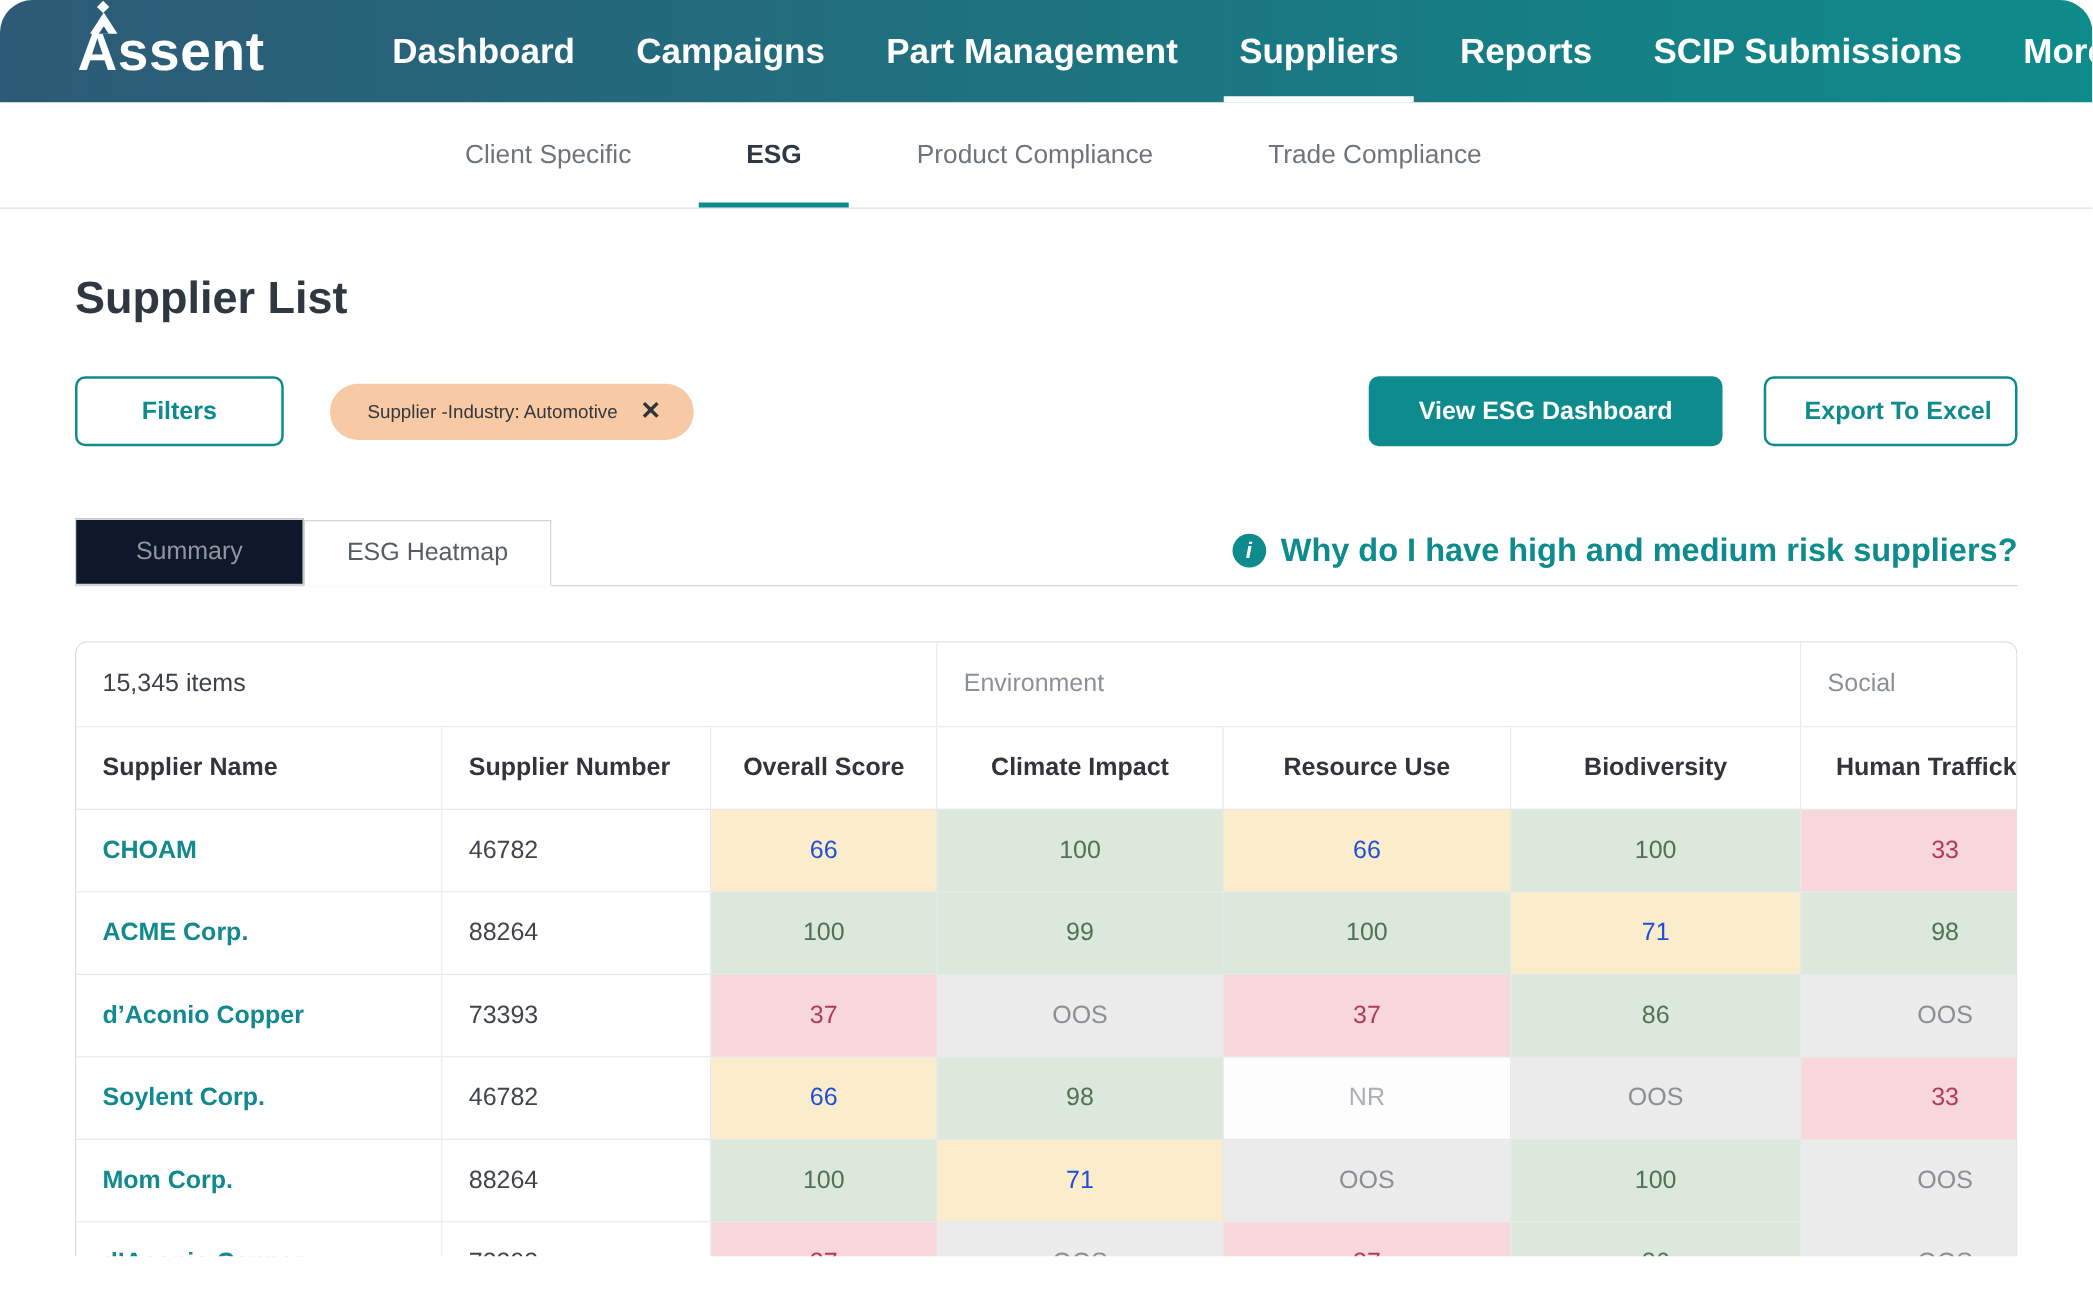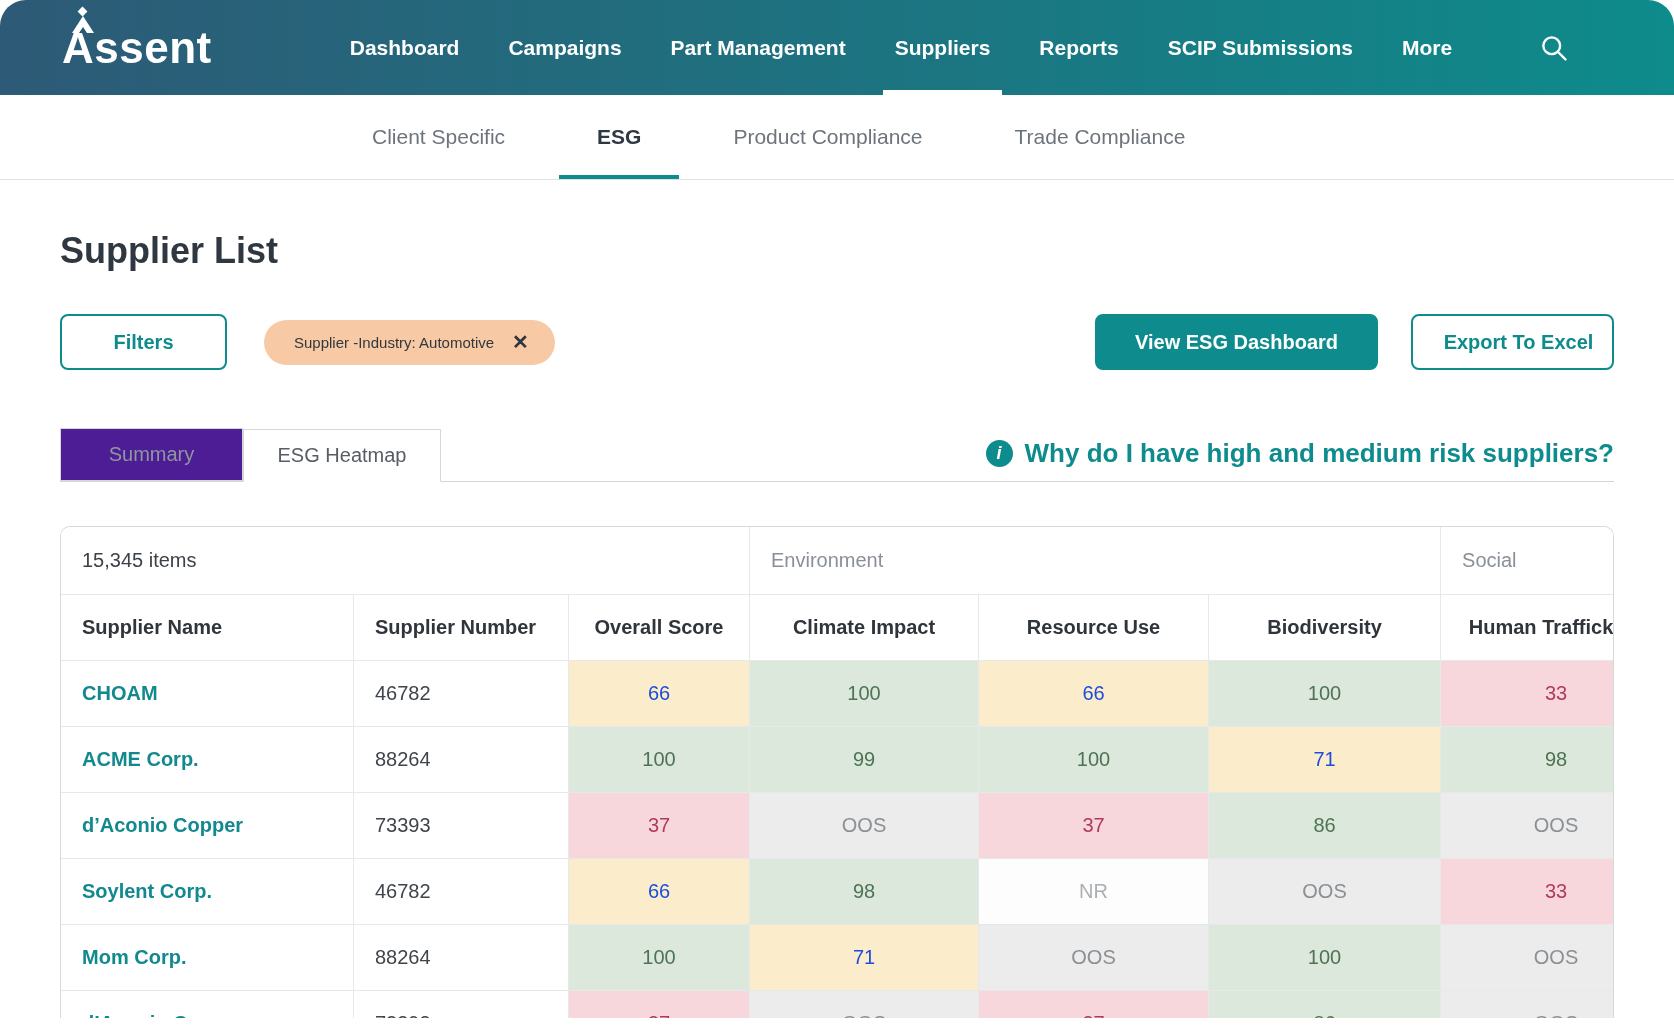--- a/index.html
+++ b/index.html
@@ -6,34 +6,33 @@
   html,body { background:#fff; }
   body { font-family:"Liberation Sans", sans-serif; }
 
   .page{
     position:relative; width:1674px; height:1036px;
     border-radius:26px; overflow:hidden; background:#fff;
   }
 
   
   .topnav{
-    height:95px; display:flex; align-items:center;
+    height:82px; display:flex; align-items:center;
     background:linear-gradient(90deg,#2d5a76 0%,#0e8b8b 100%);
     padding:0 79px 0 62px;
-    gap:36px;
   }
   .logo{ position:relative; color:#fff; font-size:44px; font-weight:800; letter-spacing:.5px; line-height:95px; }
   .logo-peak{ position:absolute; left:10px; top:16px; width:0; height:0;
     border-left:11px solid transparent; border-right:11px solid transparent; border-bottom:17px solid #fff; }
   .logo-peak-notch{ position:absolute; left:17px; top:27px; width:0; height:0;
     border-left:4px solid transparent; border-right:4px solid transparent; border-bottom:6px solid #255a75; }
   .logo-dot{ position:absolute; left:17px; top:8px; width:7px; height:7px; background:#fff; transform:rotate(45deg); }
   .topnav nav{ display:flex; align-items:center; height:100%; margin-left:102px; gap:49px; }
   .nav-item{ position:relative; display:flex; align-items:center; height:100%;
-    color:#fff; font-size:21px; font-weight:600; cursor:pointer; white-space:nowrap; }
+    color:#fff; font-size:28px; font-weight:600; cursor:pointer; white-space:nowrap; }
   .nav-item.active::after{ content:""; position:absolute; left:-12px; right:-12px; bottom:0; height:5px; background:#fff; }
   .search-btn{ margin-left:50px; display:flex; align-items:center; cursor:pointer; }
 
   
   .subnav{ height:85px; display:flex; align-items:center; gap:92px;
     padding-left:372px; border-bottom:1px solid #dfe0e2; background:#fff; }
   .subnav-item{ position:relative; display:flex; align-items:center; height:100%;
     font-size:21px; color:#6e747c; cursor:pointer; white-space:nowrap; }
   .subnav-item.active{ color:#2e3842; font-weight:700; }
   .subnav-item.active::after{ content:""; position:absolute; left:-38px; right:-38px; bottom:0; height:4px; background:#0e8b8d; }
@@ -51,21 +50,21 @@
   .chip-close{ font-size:20px; font-weight:700; color:#2f353b; cursor:pointer; line-height:1; }
   .toolbar .spacer{ flex:1; }
   .view-esg-btn{ width:283px; height:56px; }
   .export-btn{ margin-left:33px; width:203px; height:56px;padding-left:12px; }
 
   
   .viewtabs-row{ display:flex; align-items:flex-end; margin:58px 60px 0 60px;
     height:54px; border-bottom:1px solid #d4d6d8; }
   .viewtab{ height:53px; display:flex; align-items:center; justify-content:center;
     font-size:20px; cursor:pointer; }
-  .viewtab.inactive{ width:183px; background:#4c1d95; border:1px solid #d4d6d8; color:#90969c; }
+  .viewtab.inactive{ width:183px; background:#0f172a; border:1px solid #d4d6d8; color:#90969c; }
   .viewtab.active{ width:198px; background:#fff; border:1px solid #d4d6d8; border-bottom:1px solid #fff;
     color:#565d65; margin-bottom:-1px; }
   .help-link{ margin-left:auto; display:flex; align-items:center; gap:12px; margin-bottom:12px; cursor:pointer; }
   .info-icon{ width:27px; height:27px; border-radius:50%; background:#0e8b8d; color:#fff;
     font-size:18px; font-weight:700; font-style:italic; display:flex; align-items:center; justify-content:center; }
   .help-text{ font-size:26px; font-weight:700; color:#0e8b8d; white-space:nowrap; }
 
   
   .table-wrap{ margin:44px 60px 0 60px; width:1554px; height:492px; overflow:hidden;
     border:1px solid #d6d8da; border-bottom:none; border-radius:10px 10px 0 0; }

